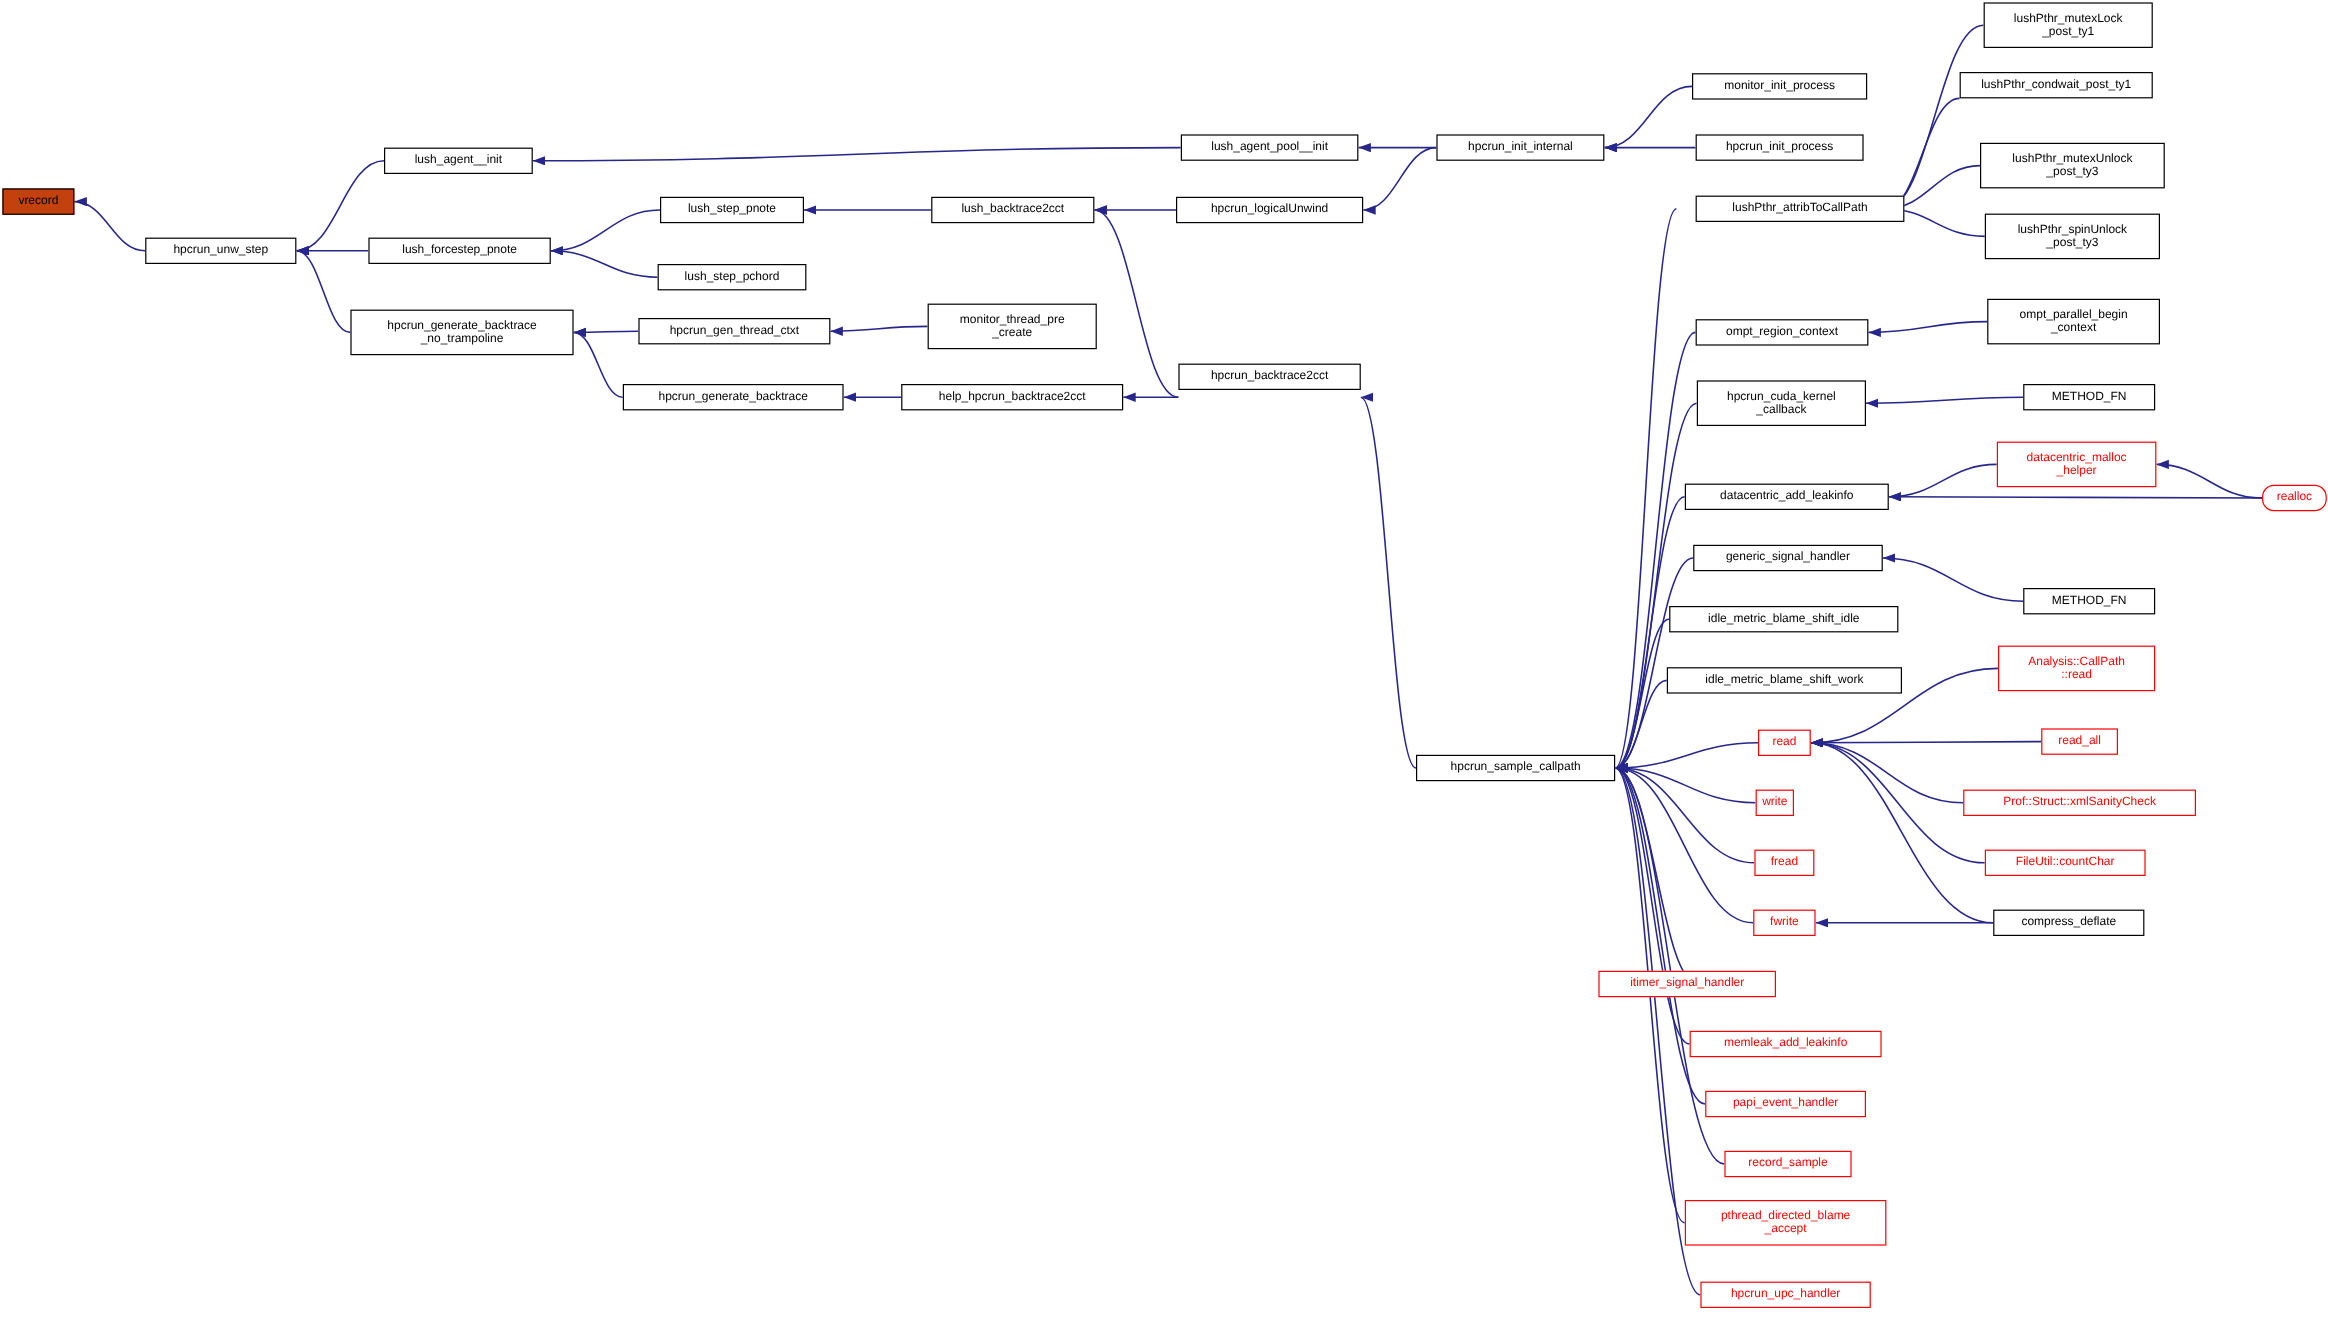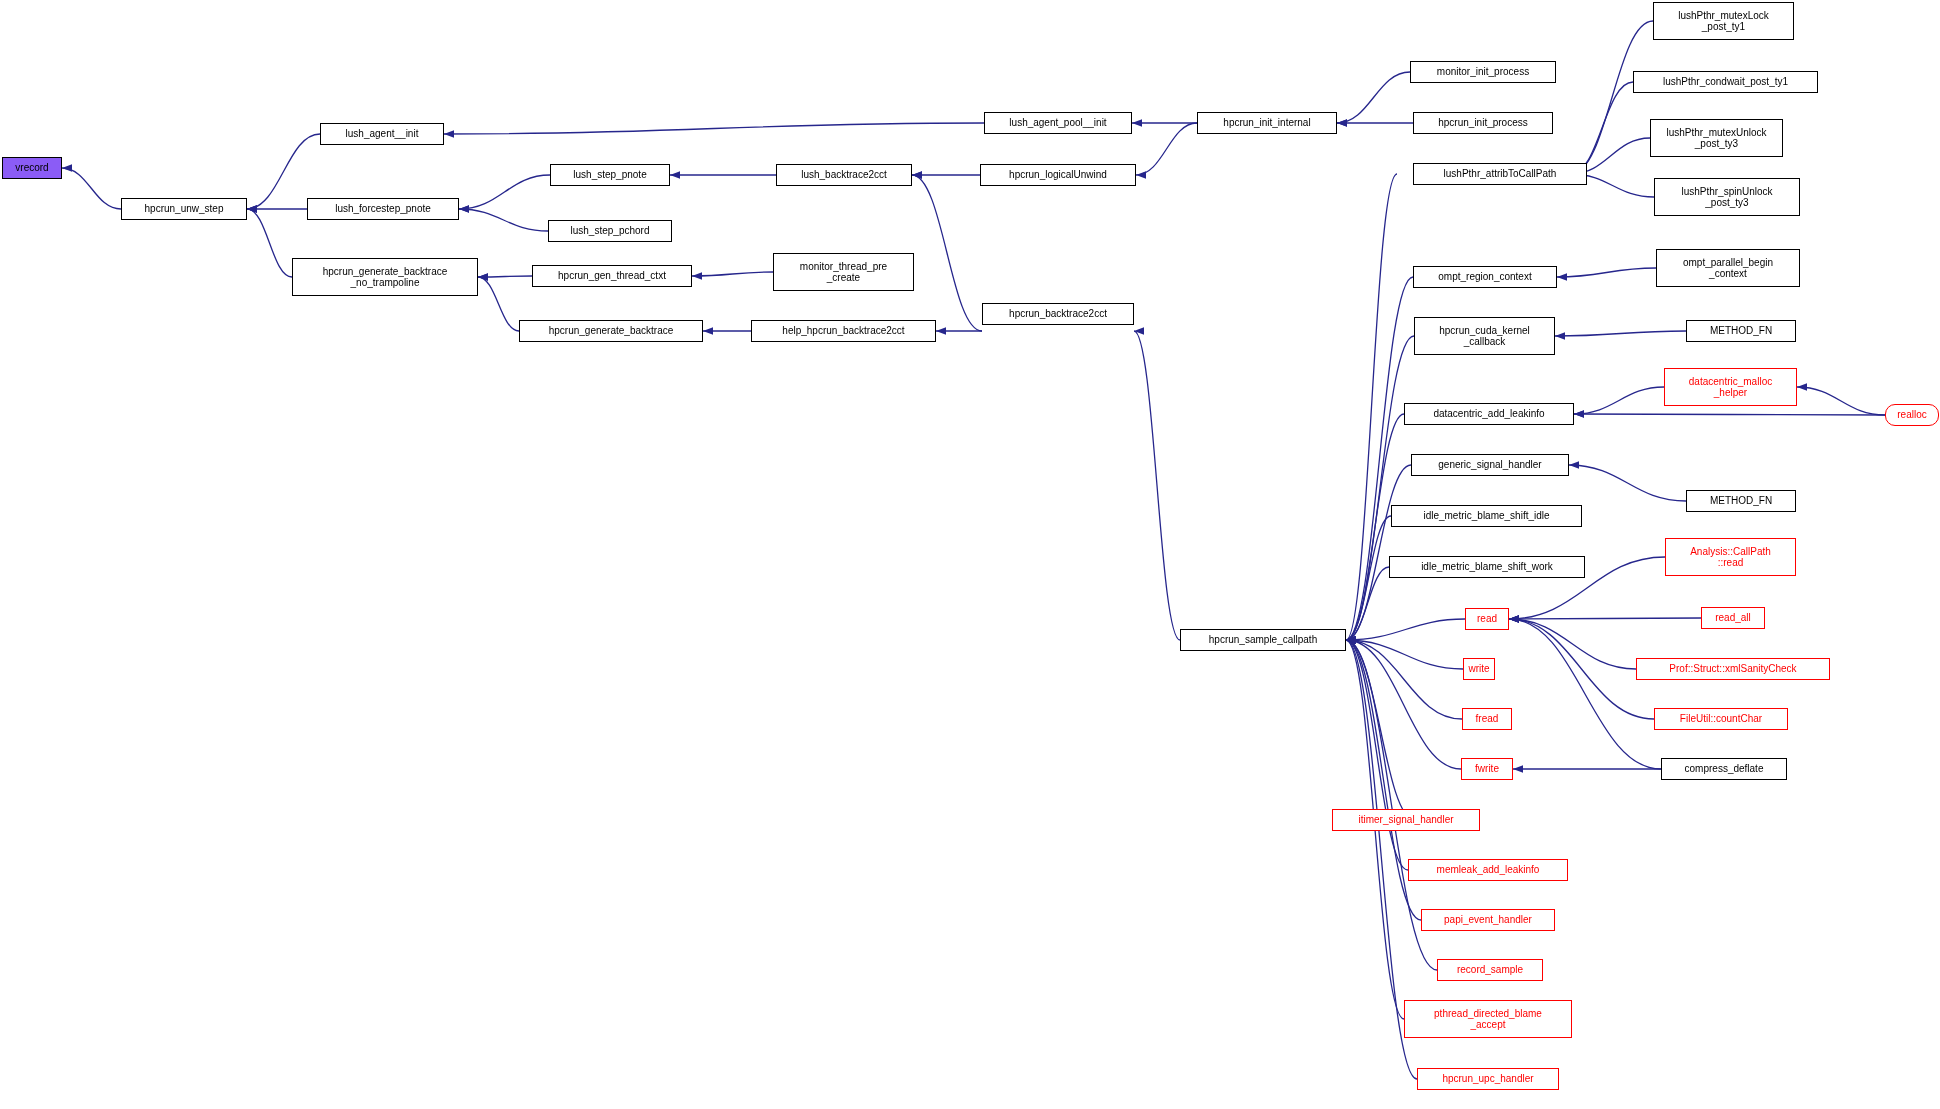--- a/index.html
+++ b/index.html
@@ -39,21 +39,21 @@
     line-height: 1.12;
     white-space: pre-line;
     padding: 0 3px;
     z-index: 2;
   }
   .node.red {
     border-color: #ff0000;
     color: #ff0000;
   }
   .node.filled {
-    background: #8b5cf6;
+    background: #c2410c;
     border-color: #000000;
     color: #000000;
   }
 </style>
 </head>
 <body>
 
 <div id="canvas">
   <svg id="edges" viewBox="0 0 1940 1109">
     <defs>
@@ -134,22 +134,22 @@
       <div class="node" style="left: 751px; top: 320px; width: 185px; height: 22px;">help_hpcrun_backtrace2cct</div>
       <div class="node" style="left: 984px; top: 112px; width: 148px; height: 22px;">lush_agent_pool__init</div>
       <div class="node" style="left: 980px; top: 164px; width: 156px; height: 22px;">hpcrun_logicalUnwind</div>
       <div class="node" style="left: 982px; top: 303px; width: 152px; height: 22px;">hpcrun_backtrace2cct</div>
       <div class="node" style="left: 1197px; top: 112px; width: 140px; height: 22px;">hpcrun_init_internal</div>
       <div class="node" style="left: 1410px; top: 61px; width: 146px; height: 22px;">monitor_init_process</div>
       <div class="node" style="left: 1413px; top: 112px; width: 140px; height: 22px;">hpcrun_init_process</div>
       <div class="node" style="left: 1397px; top: 163px; width: 174px; height: 22px; margin-left: 16px;">lushPthr_attribToCallPath</div>
       <div class="node" style="left: 1653px; top: 2px; width: 141px; height: 38px;">lushPthr_mutexLock
 _post_ty1</div>
-      <div class="node" style="left: 1633px; top: 71px; width: 185px; height: 22px;">lushPthr_condwait_post_ty1</div>
-      <div class="node" style="left: 1650px; top: 119px; width: 133px; height: 38px;">lushPthr_mutexUnlock
+      <div class="node" style="left: 1633px; top: 60px; width: 161px; height: 22px;">lushPthr_condwait_post_ty1</div>
+      <div class="node" style="left: 1650px; top: 119px; width: 154px; height: 38px;">lushPthr_mutexUnlock
 _post_ty3</div>
       <div class="node" style="left: 1654px; top: 178px; width: 146px; height: 38px;">lushPthr_spinUnlock
 _post_ty3</div>
       <div class="node" style="left: 1413px; top: 266px; width: 144px; height: 22px;">ompt_region_context</div>
       <div class="node" style="left: 1656px; top: 249px; width: 144px; height: 38px;">ompt_parallel_begin
 _context</div>
       <div class="node" style="left: 1414px; top: 317px; width: 141px; height: 38px;">hpcrun_cuda_kernel
 _callback</div>
       <div class="node" style="left: 1686px; top: 320px; width: 110px; height: 22px;">METHOD_FN</div>
       <div class="node" style="left: 1404px; top: 403px; width: 170px; height: 22px;">datacentric_add_leakinfo</div>

